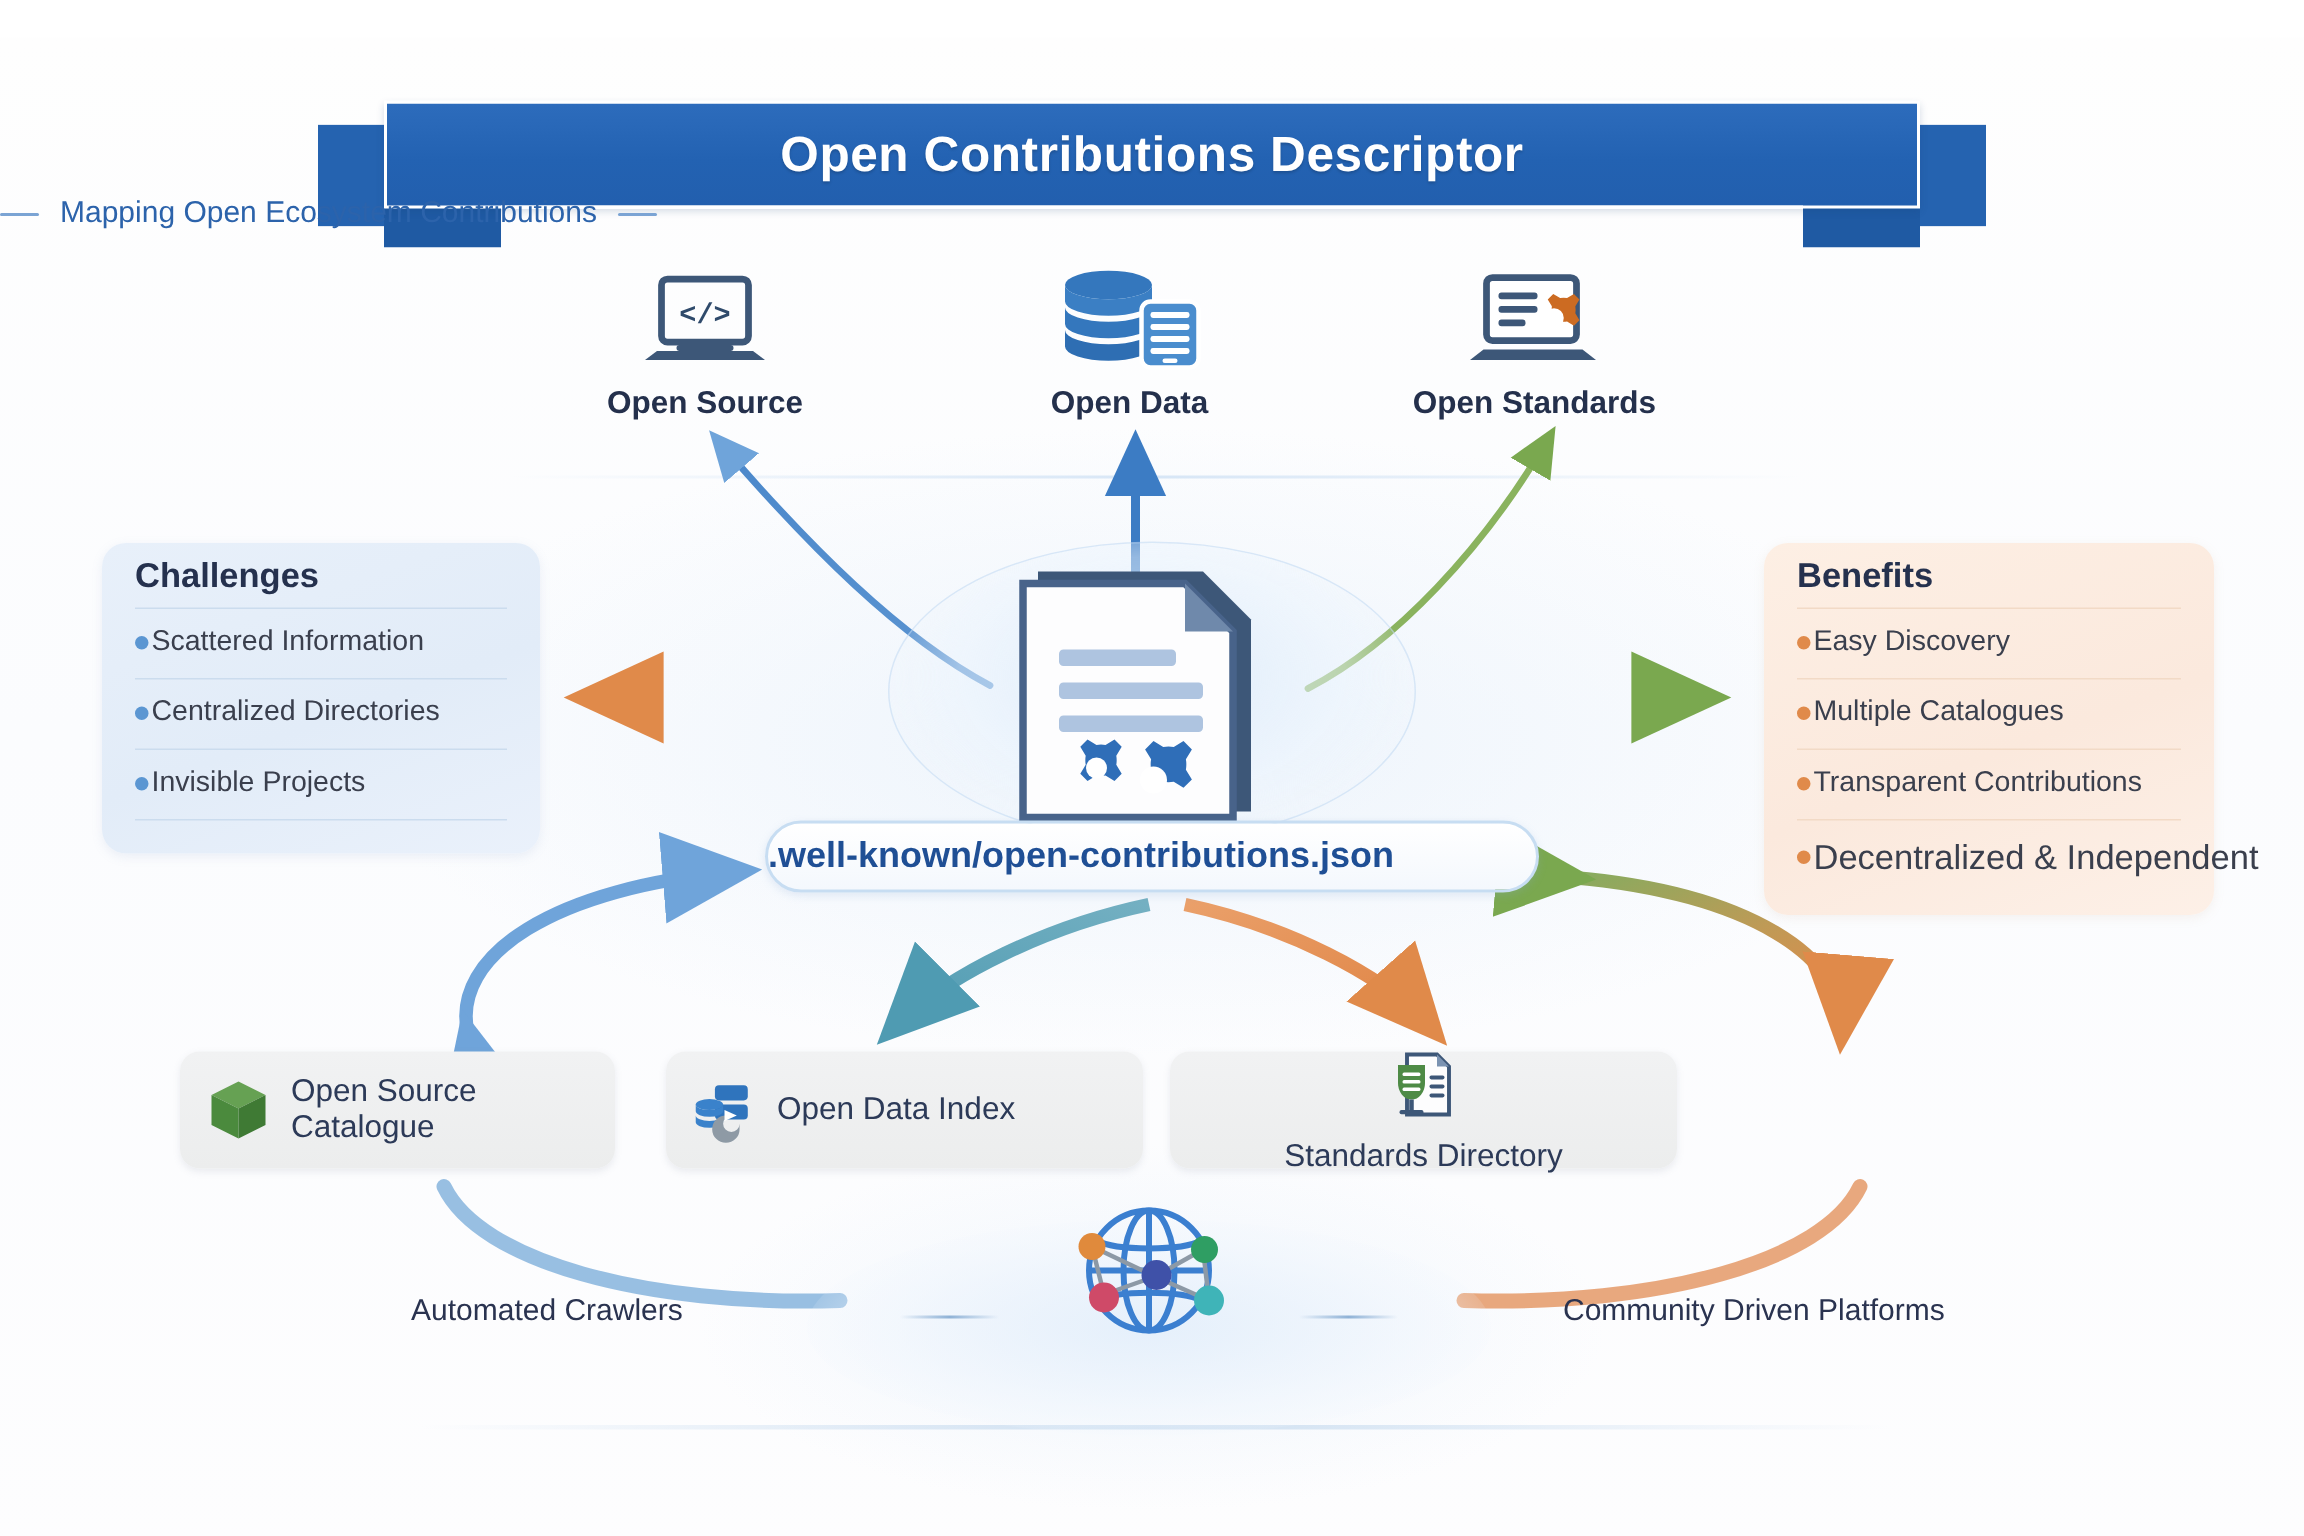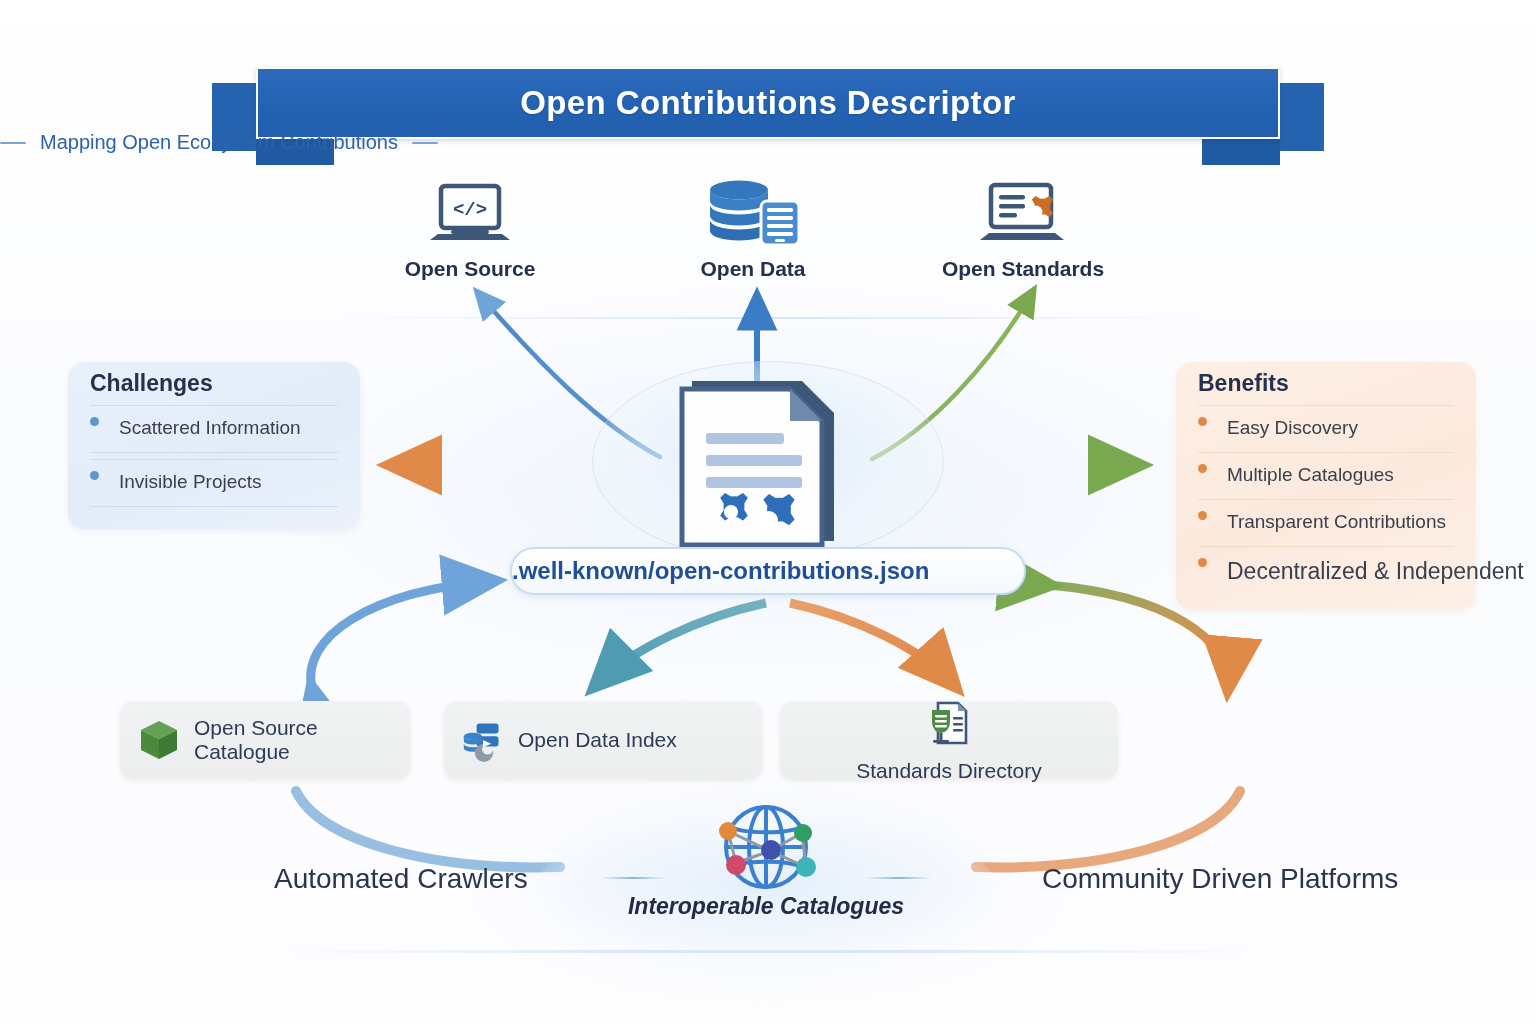--- a/index.html
+++ b/index.html
@@ -68,21 +68,21 @@
   #src-open-standards{ left:903px; top:152px; }
 
   
   .panel {
     position:absolute; border-radius:16px; padding:8px 22px 18px 22px;
   }
   .panel h3 { font-size:23px; font-weight:bold; color:#25314e; margin-bottom:8px; }
   .panel .rule { height:1px; width:100%; margin:6px 0 4px 0; }
   .panel ul { list-style:none; }
   .panel li {
-    display:flex; gap:20px;
+    display:flex; align-items:center; gap:2px;
     padding:7px 0; white-space:nowrap;
   }
   .panel li .dot { width:9px; height:9px; border-radius:50%; flex:none; }
   .panel li .txt { font-size:19px; color:#3a3f4d; }
 
   #panel-challenges {
     left:68px; top:337px; width:292px;
     background:linear-gradient(160deg,#e8f0fa 0%, #e2ecf8 55%, #eaf1fb 100%);
     box-shadow:0 2px 7px rgba(120,150,190,0.13);
   }
@@ -139,21 +139,21 @@
     position:absolute; left:538px; top:788px; width:456px; height:144px;
     border-radius:50%;
     background:radial-gradient(ellipse at 50% 50%, rgba(228,239,251,0.9) 0%, rgba(240,246,253,0.55) 55%, rgba(255,255,255,0) 76%);
   }
   #globe-icon { position:absolute; left:684px; top:778px; width:164px; height:96px; }
   #hub-label {
     position:absolute; left:538px; top:868px; width:456px; text-align:center;
     font-size:23px; font-weight:bold; color:#222c46; font-style:italic;
   }
   .side-note {
-    position:absolute; top:838px; font-size:28px; color:#2a3350; white-space:nowrap;
+    position:absolute; top:838px; font-size:20px; color:#2a3350; white-space:nowrap;
   }
   #note-left  { left:274px; }
   #note-right { left:1042px; }
   .hub-dash { position:absolute; top:852px; height:2px;
               background:linear-gradient(90deg,rgba(140,170,205,0) 0%, #8fb2d6 50%, rgba(140,170,205,0) 100%); }
   #hub-dash-left  { left:600px; width:66px; }
   #hub-dash-right { left:866px; width:66px; }
 
   #mid-divider {
     position:absolute; left:340px; top:292px; width:860px; height:2px;
@@ -311,20 +311,24 @@
 
   <div class="panel" id="panel-challenges">
     <h3>Challenges</h3>
     <div class="rule"></div>
     <ul>
       <li>
         <span class="dot"></span>
         <span class="txt">Scattered Information</span>
       </li>
       <div class="rule"></div>
+      <li>
+        <span class="dot"></span>
+        <span class="txt">Centralized Directories</span>
+      </li>
       <div class="rule"></div>
       <li>
         <span class="dot"></span>
         <span class="txt">Invisible Projects</span>
       </li>
       <div class="rule"></div>
     </ul>
   </div>
 
   <div class="panel" id="panel-benefits">
@@ -461,18 +465,17 @@
         <line x1="118" y1="30" x2="122" y2="64"></line>
         <line x1="86" y1="48" x2="122" y2="64"></line>
       </g>
       <circle cx="44" cy="28" r="9" fill="#e08a3c"></circle>
       <circle cx="52" cy="62" r="10" fill="#cf4a68"></circle>
       <circle cx="87" cy="47" r="10" fill="#3f51a8"></circle>
       <circle cx="119" cy="30" r="9" fill="#2f9e63"></circle>
       <circle cx="122" cy="64" r="10" fill="#3fb4b8"></circle>
     </svg>
   </div>
-  <div id="hub-label">Interoperable Catalogues</div>
 
   <div class="side-note" id="note-left">Automated Crawlers</div>
   <div class="side-note" id="note-right">Community Driven Platforms</div>
 
 </div>
 
 </body></html>

